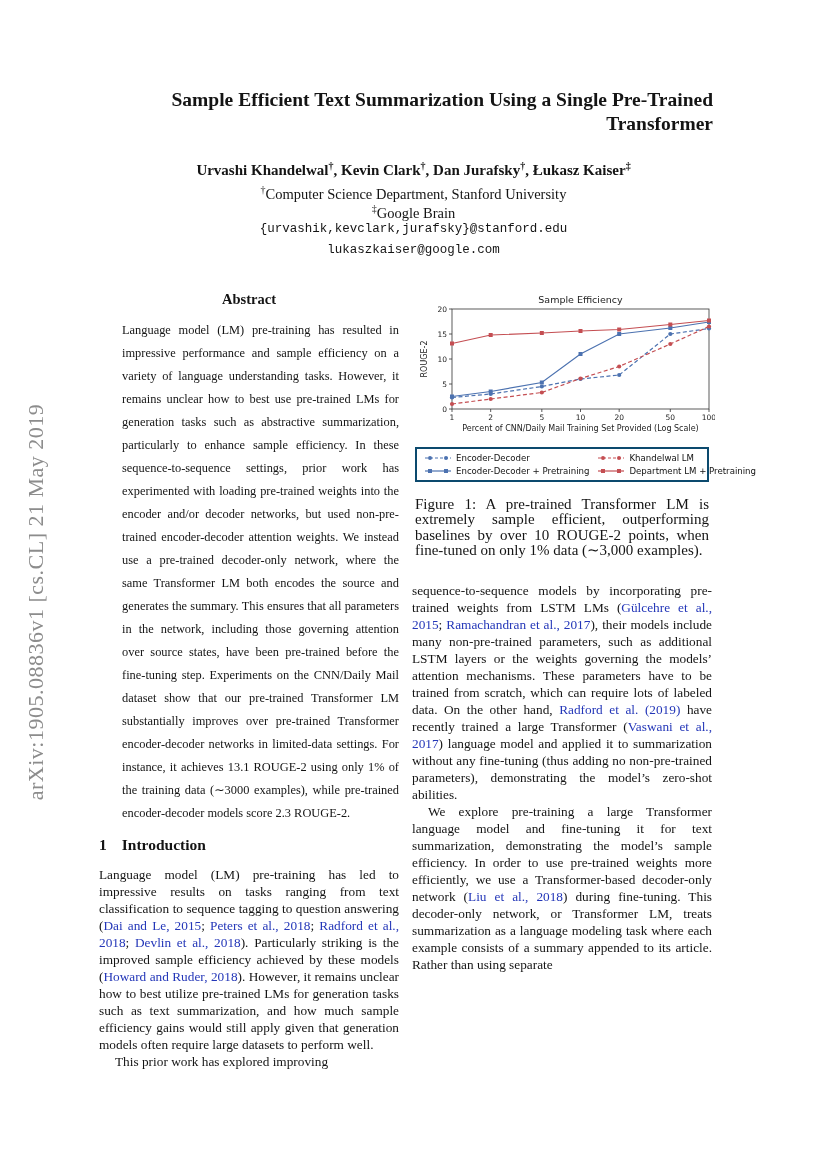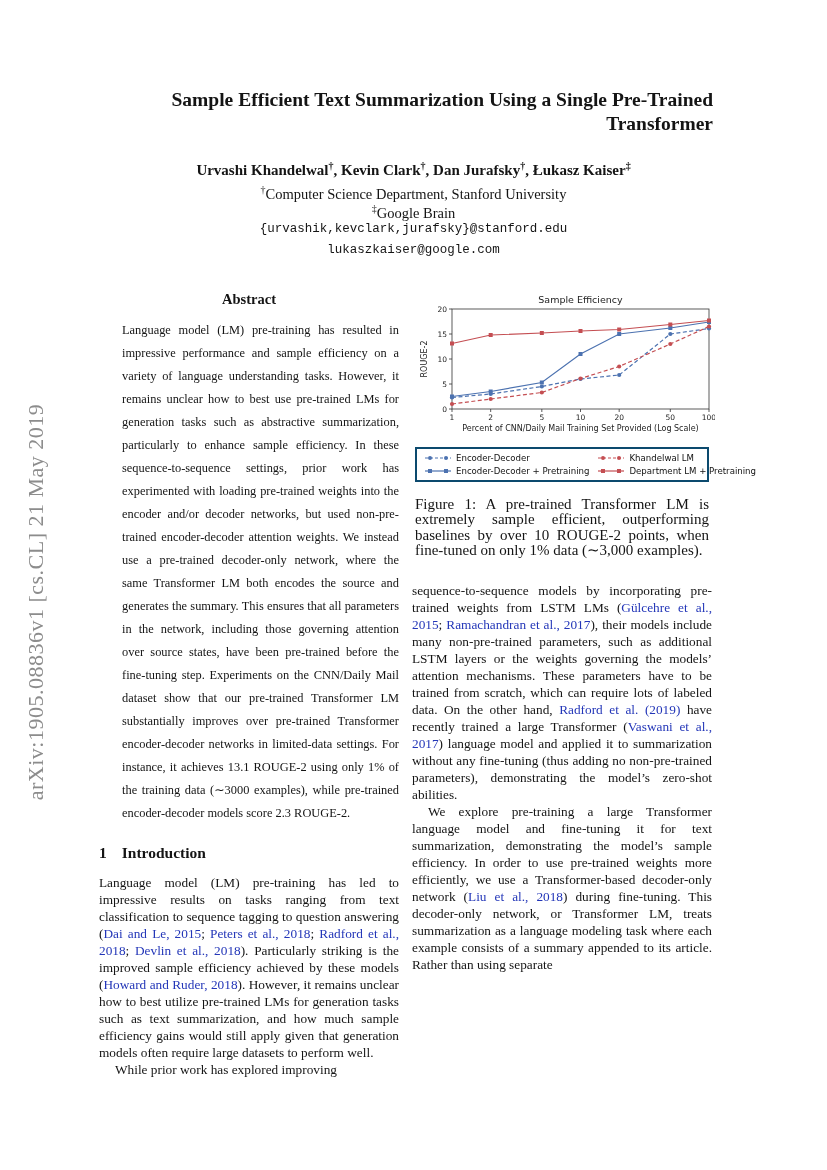--- a/index.html
+++ b/index.html
@@ -35,21 +35,21 @@
   .email1 { top: 222px; }
   .email2 { top: 243px; text-align: center; }
 
   .columns { position: absolute; top: 289px; left: 99px; width: 630px; display: flex; gap: 13px; }
   .col { width: 300px; }
 
   .abstract-heading { text-align: center; font-weight: bold; font-size: 14.5px; margin: 2px 0 11px 0; }
   .abstract-text {
     padding-left: 23px; font-size: 12.4px; line-height: 23px; text-align: justify;
   }
-  .section-heading { font-size: 15.5px; font-weight: bold; margin-top: 19px; margin-bottom: 12px; }
+  .section-heading { font-size: 15.5px; font-weight: bold; margin-top: 11px; margin-bottom: 12px; }
   .section-heading .secnum { margin-right: 15px; }
 
   .para { margin: 0; font-size: 13.3px; line-height: 17px; text-align: justify; }
   .para.indent { text-indent: 16px; }
   .cite { color: #2336b8; }
 
   figure.figure { margin: 3px; }
   .chart-svg { display: block; }
   .legend {
     border: 2px solid #0c4a6e; margin-top: 3px; padding: 4px 7px;
@@ -82,21 +82,21 @@
   <div class="columns">
 
     <div class="col">
       <div class="abstract-heading">Abstract</div>
       <div class="abstract-text">Language model (LM) pre-training has resulted in impressive performance and sample efficiency on a variety of language understanding tasks. However, it remains unclear how to best use pre-trained LMs for generation tasks such as abstractive summarization, particularly to enhance sample efficiency. In these sequence-to-sequence settings, prior work has experimented with loading pre-trained weights into the encoder and/or decoder networks, but used non-pre-trained encoder-decoder attention weights. We instead use a pre-trained decoder-only network, where the same Transformer LM both encodes the source and generates the summary. This ensures that all parameters in the network, including those governing attention over source states, have been pre-trained before the fine-tuning step. Experiments on the CNN/Daily Mail dataset show that our pre-trained Transformer LM substantially improves over pre-trained Transformer encoder-decoder networks in limited-data settings. For instance, it achieves 13.1 ROUGE-2 using only 1% of the training data (∼3000 examples), while pre-trained encoder-decoder models score 2.3 ROUGE-2.</div>
 
       <div class="section-heading"><span class="secnum">1</span><span>Introduction</span></div>
 
       <div>
           <p class="para"><span>Language model (LM) pre-training has led to impressive results on tasks ranging from text classification to sequence tagging to question answering (</span><span class="cite">Dai and Le, 2015</span><span>; </span><span class="cite">Peters et al., 2018</span><span>; </span><span class="cite">Radford et al., 2018</span><span>; </span><span class="cite">Devlin et al., 2018</span><span>). Particularly striking is the improved sample efficiency achieved by these models (</span><span class="cite">Howard and Ruder, 2018</span><span>). However, it remains unclear how to best utilize pre-trained LMs for generation tasks such as text summarization, and how much sample efficiency gains would still apply given that generation models often require large datasets to perform well.</span></p>
-          <p class="para indent"><span>While prior work has explored improving</span></p>
+          <p class="para indent"><span>This prior work has explored improving</span></p>
         </div>
     </div>
 
     <div class="col">
       <figure class="figure">
         <svg class="chart-svg" width="300" height="152" viewBox="0 0 300 152">
             <rect x="37" y="17" width="257" height="100" fill="#ffffff" stroke="#333" stroke-width="0.8"></rect>
             <text x="165.5" y="11" font-size="9.5" text-anchor="middle" fill="#222" font-family="DejaVu Sans, sans-serif">Sample Efficiency</text>
             <line x1="34" y1="117" x2="37" y2="117" stroke="#333" stroke-width="0.8"></line>
             <text x="32" y="119.6" font-size="7.5" text-anchor="end" fill="#222" font-family="DejaVu Sans, sans-serif">0</text>

